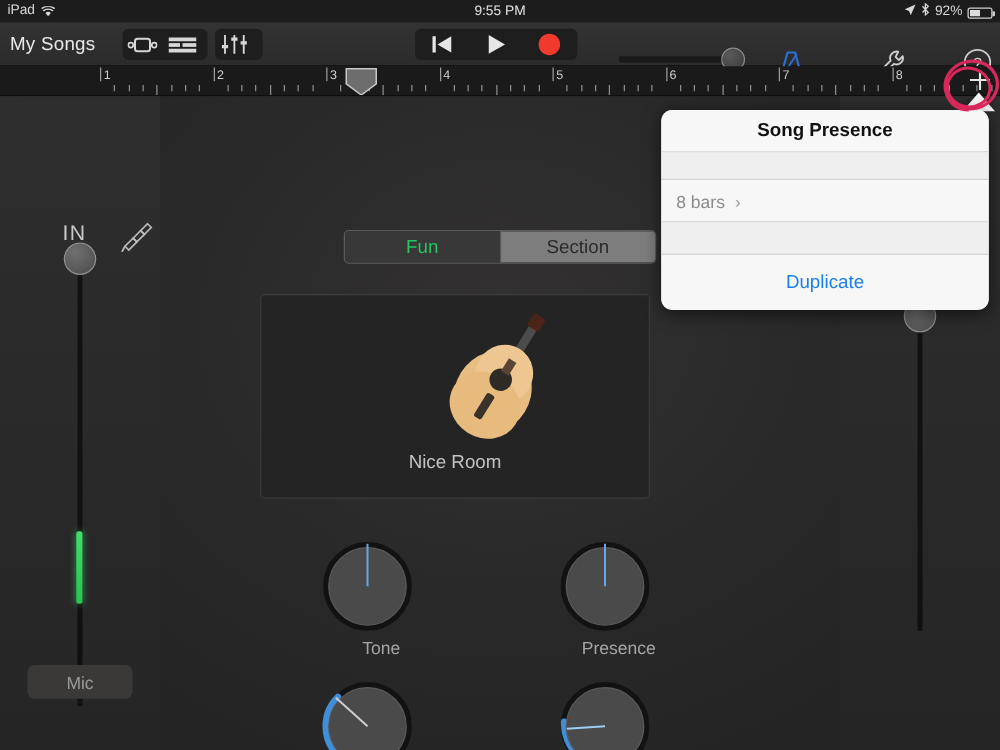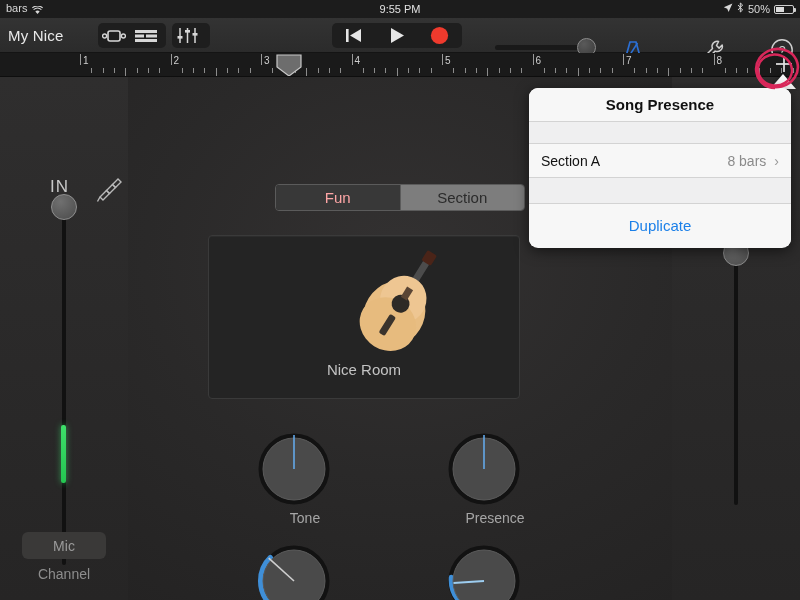--- a/index.html
+++ b/index.html
@@ -82,21 +82,21 @@
     color:#9a9a9a; font-size:14px;
   }
   .sub-label { position:absolute; width:100%; text-align:center; color:#8d8d8d; font-size:14px; }
 
   
   .segmented {
     position:absolute; left:275px; top:107px; width:250px; height:27px;
     border:1px solid #5b5b5b; border-radius:4px; display:flex; overflow:hidden;
   }
   .seg { flex:1; display:flex; align-items:center; justify-content:center;
-    font-size:15px; color:#fca5a5; background:#383838; }
+    font-size:15px; color:#22c55e; background:#383838; }
   .seg.active { background:#7d7d7d; color:#2b2b2b; }
   .seg + .seg { border-left:1px solid #5b5b5b; }
 
   
   .preset-panel {
     position:absolute; left:208px; top:158px; width:312px; height:164px;
     background:#242424; border:1px solid #3a3a3a; border-radius:4px;
     box-shadow: inset 0 1px 0 rgba(255,255,255,.04);
   }
   .preset-name { position:absolute; left:0; top:125px; width:100%; text-align:center;
@@ -137,50 +137,50 @@
   
   .annot { position:absolute; left:748px; top:42px; width:56px; height:56px; pointer-events:none; }
 </style>
 </head>
 <body>
 
 <div id="app">
 
   <div class="statusbar">
     <div class="sb-left">
-      <span>bars</span>
+      <span>iPad</span>
       <span class="wifi">
         <svg width="11" height="9" viewBox="0 0 11 9">
           <path d="M5.5 8 L3.3 5.4a3.4 3.4 0 0 1 4.4 0Z" fill="#d8d8d8"></path>
           <path d="M1.6 3.7a6 6 0 0 1 7.8 0" stroke="#d8d8d8" stroke-width="1.1" fill="none"></path>
           <path d="M0.3 1.9a8.2 8.2 0 0 1 10.4 0" stroke="#d8d8d8" stroke-width="1.1" fill="none"></path>
         </svg>
       </span>
     </div>
     <div class="sb-center">9:55 PM</div>
     <div class="sb-right">
       <span>
         <svg width="10" height="10" viewBox="0 0 10 10">
             <path d="M9.4 0.6 0.8 4.3l3.4 1.4 1.4 3.4Z" fill="#d8d8d8"></path>
           </svg>
       </span>
       <span>
         <svg width="7" height="11" viewBox="0 0 7 11">
             <path d="M1 3 5.6 8 3.3 10V1L5.6 3 1 8" stroke="#d8d8d8" stroke-width="1" fill="none"></path>
           </svg>
       </span>
-      <span>50%</span>
+      <span>92%</span>
       <span class="batt">
           <i></i>
         </span>
     </div>
   </div>
 
   <div class="toolbar">
-    <div class="mysongs">My Nice</div>
+    <div class="mysongs">My Songs</div>
 
     <div class="btn-group grp-views">
       <div class="tb-icon">
         <svg width="24" height="16" viewBox="0 0 24 16">
           <rect x="6" y="3" width="12" height="10" rx="2" fill="none" stroke="#d7d7d7" stroke-width="1.6"></rect>
           <circle cx="2.6" cy="8" r="2" fill="none" stroke="#d7d7d7" stroke-width="1.4"></circle>
           <circle cx="21.4" cy="8" r="2" fill="none" stroke="#d7d7d7" stroke-width="1.4"></circle>
         </svg>
       </div>
       <div class="tb-icon">
@@ -354,21 +354,20 @@
             <path d="M18.5 9.5 21.5 12.5 15.5 18.5 12.5 15.5Z"></path>
             <path d="M12.5 15.5 15.5 18.5 9 25 6 22Z"></path>
             <line x1="6" y1="22" x2="3.5" y2="26.5"></line>
           </g>
         </svg>
       </div>
       <div class="vslider-track" style="left:62px; top:128px; height:360px;"></div>
       <div class="meter" style="left:61px; top:348px; height:58px;"></div>
       <div class="vslider-knob" style="left:51px; top:117px;"></div>
       <div class="pill-btn" style="left:22px; top:455px; width:84px;">Mic</div>
-      <div class="sub-label" style="top:489px;">Channel</div>
     </div>
 
     <div class="side-panel side-right">
       <div class="vslider-track" style="left:62px; top:20px; height:408px;"></div>
       <div class="vslider-knob" style="left:51px; top:163px;"></div>
 
     </div>
 
     <div class="segmented">
       <div class="seg">Fun</div>
@@ -442,21 +441,20 @@
       </div>
 
     </div>
   </div>
 
   <div class="po-arrow"></div>
   <div class="popover">
     <div class="po-title">Song Presence</div>
     <div class="po-gap"></div>
     <div class="po-row">
-      <span class="po-row-title">Section A</span>
       <span class="po-row-val">8 bars</span>
       <span class="po-chevron">›</span>
     </div>
     <div class="po-gap2"></div>
     <div class="po-footer">
       <div class="po-btn">Duplicate</div>
     </div>
   </div>
 
   <div class="annot">

